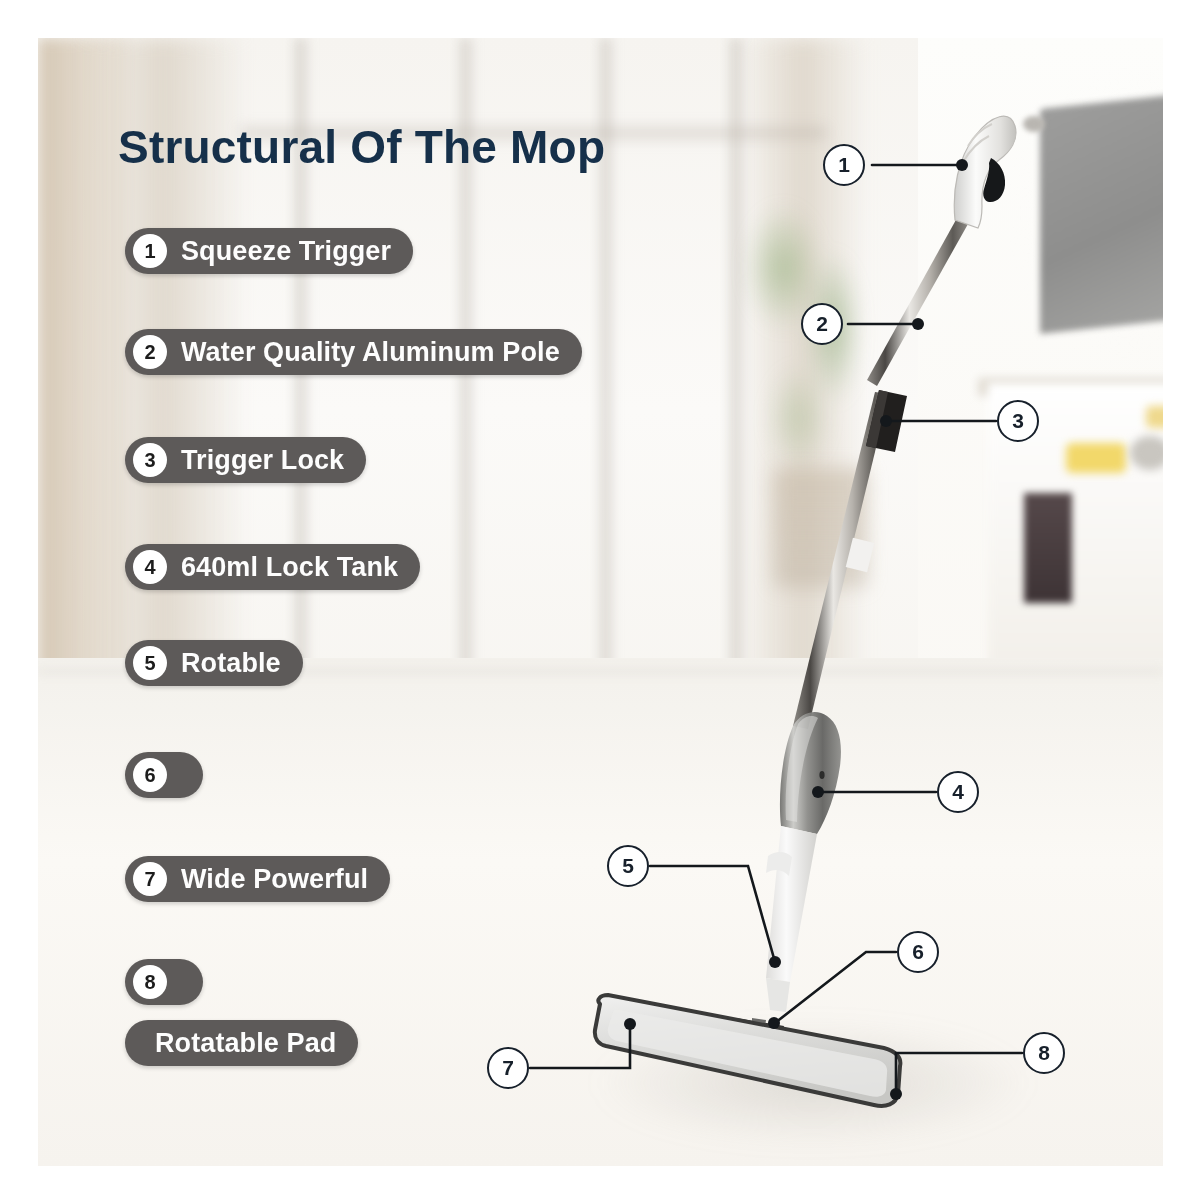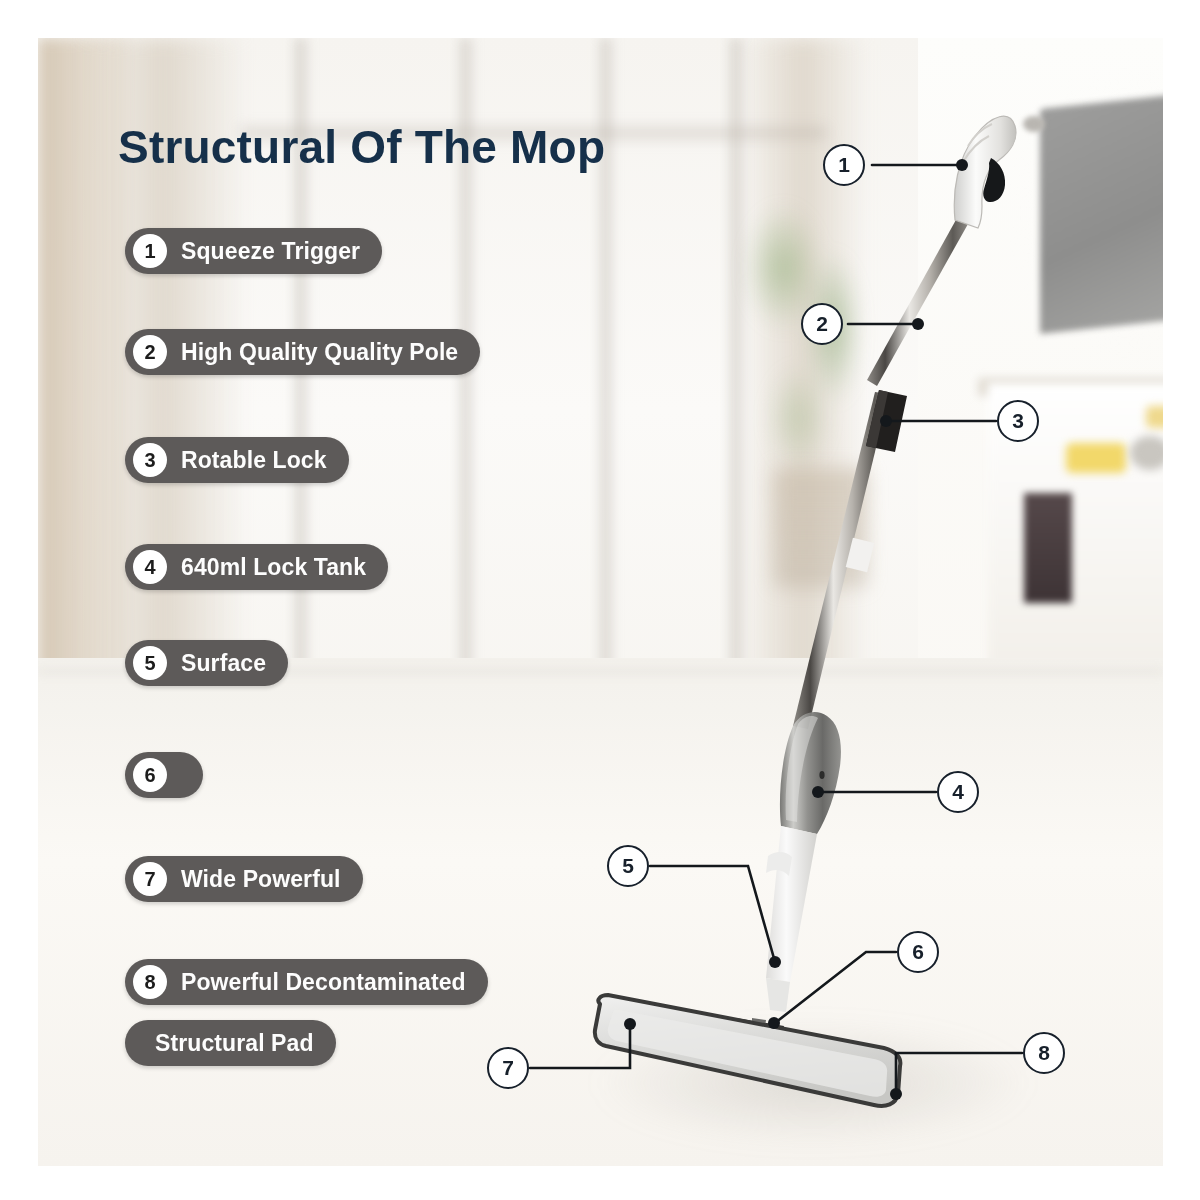--- a/index.html
+++ b/index.html
@@ -190,21 +190,21 @@
     color: #1c1c1c;
     font-size: 20px;
     font-weight: bold;
     display: flex;
     align-items: center;
     justify-content: center;
     margin-right: 14px;
   }
   .pill-label {
     color: #fdfdfd;
-    font-size: 23px;
+    font-size: 27px;
     font-weight: bold;
     letter-spacing: .1px;
   }
 
   
   .callout {
     position: absolute;
     width: 42px;
     height: 42px;
     border-radius: 50%;
@@ -369,54 +369,53 @@
 
   <div class="pill-list">
 
     <div class="pill" style="top:228px;">
       <span class="badge">1</span>
       <span class="pill-label">Squeeze Trigger</span>
     </div>
 
     <div class="pill" style="top:329px;">
       <span class="badge">2</span>
-      <span class="pill-label">High Quality Quality Pole</span>
+      <span class="pill-label">Water Quality Aluminum Pole</span>
     </div>
 
     <div class="pill" style="top:437px;">
       <span class="badge">3</span>
-      <span class="pill-label">Rotable Lock</span>
+      <span class="pill-label">Trigger Lock</span>
     </div>
 
     <div class="pill" style="top:544px;">
       <span class="badge">4</span>
       <span class="pill-label">640ml Lock Tank</span>
     </div>
 
     <div class="pill" style="top:640px;">
       <span class="badge">5</span>
-      <span class="pill-label">Surface</span>
+      <span class="pill-label">Rotable</span>
     </div>
 
     <div class="pill" style="top:752px;">
       <span class="badge">6</span>
     </div>
 
     <div class="pill" style="top:856px;">
       <span class="badge">7</span>
       <span class="pill-label">Wide Powerful</span>
     </div>
 
     <div class="pill" style="top:959px;">
       <span class="badge">8</span>
-      <span class="pill-label">Powerful Decontaminated</span>
     </div>
 
     <div class="pill noBadge" style="top:1020px;">
-      <span class="pill-label">Structural Pad</span>
+      <span class="pill-label">Rotatable Pad</span>
     </div>
   </div>
 
   <div class="callout" style="left:823px;  top:144px;">1</div>
   <div class="callout" style="left:801px;  top:303px;">2</div>
   <div class="callout" style="left:997px;  top:400px;">3</div>
   <div class="callout" style="left:937px;  top:771px;">4</div>
   <div class="callout" style="left:607px;  top:845px;">5</div>
   <div class="callout" style="left:897px;  top:931px;">6</div>
   <div class="callout" style="left:487px;  top:1047px;">7</div>

